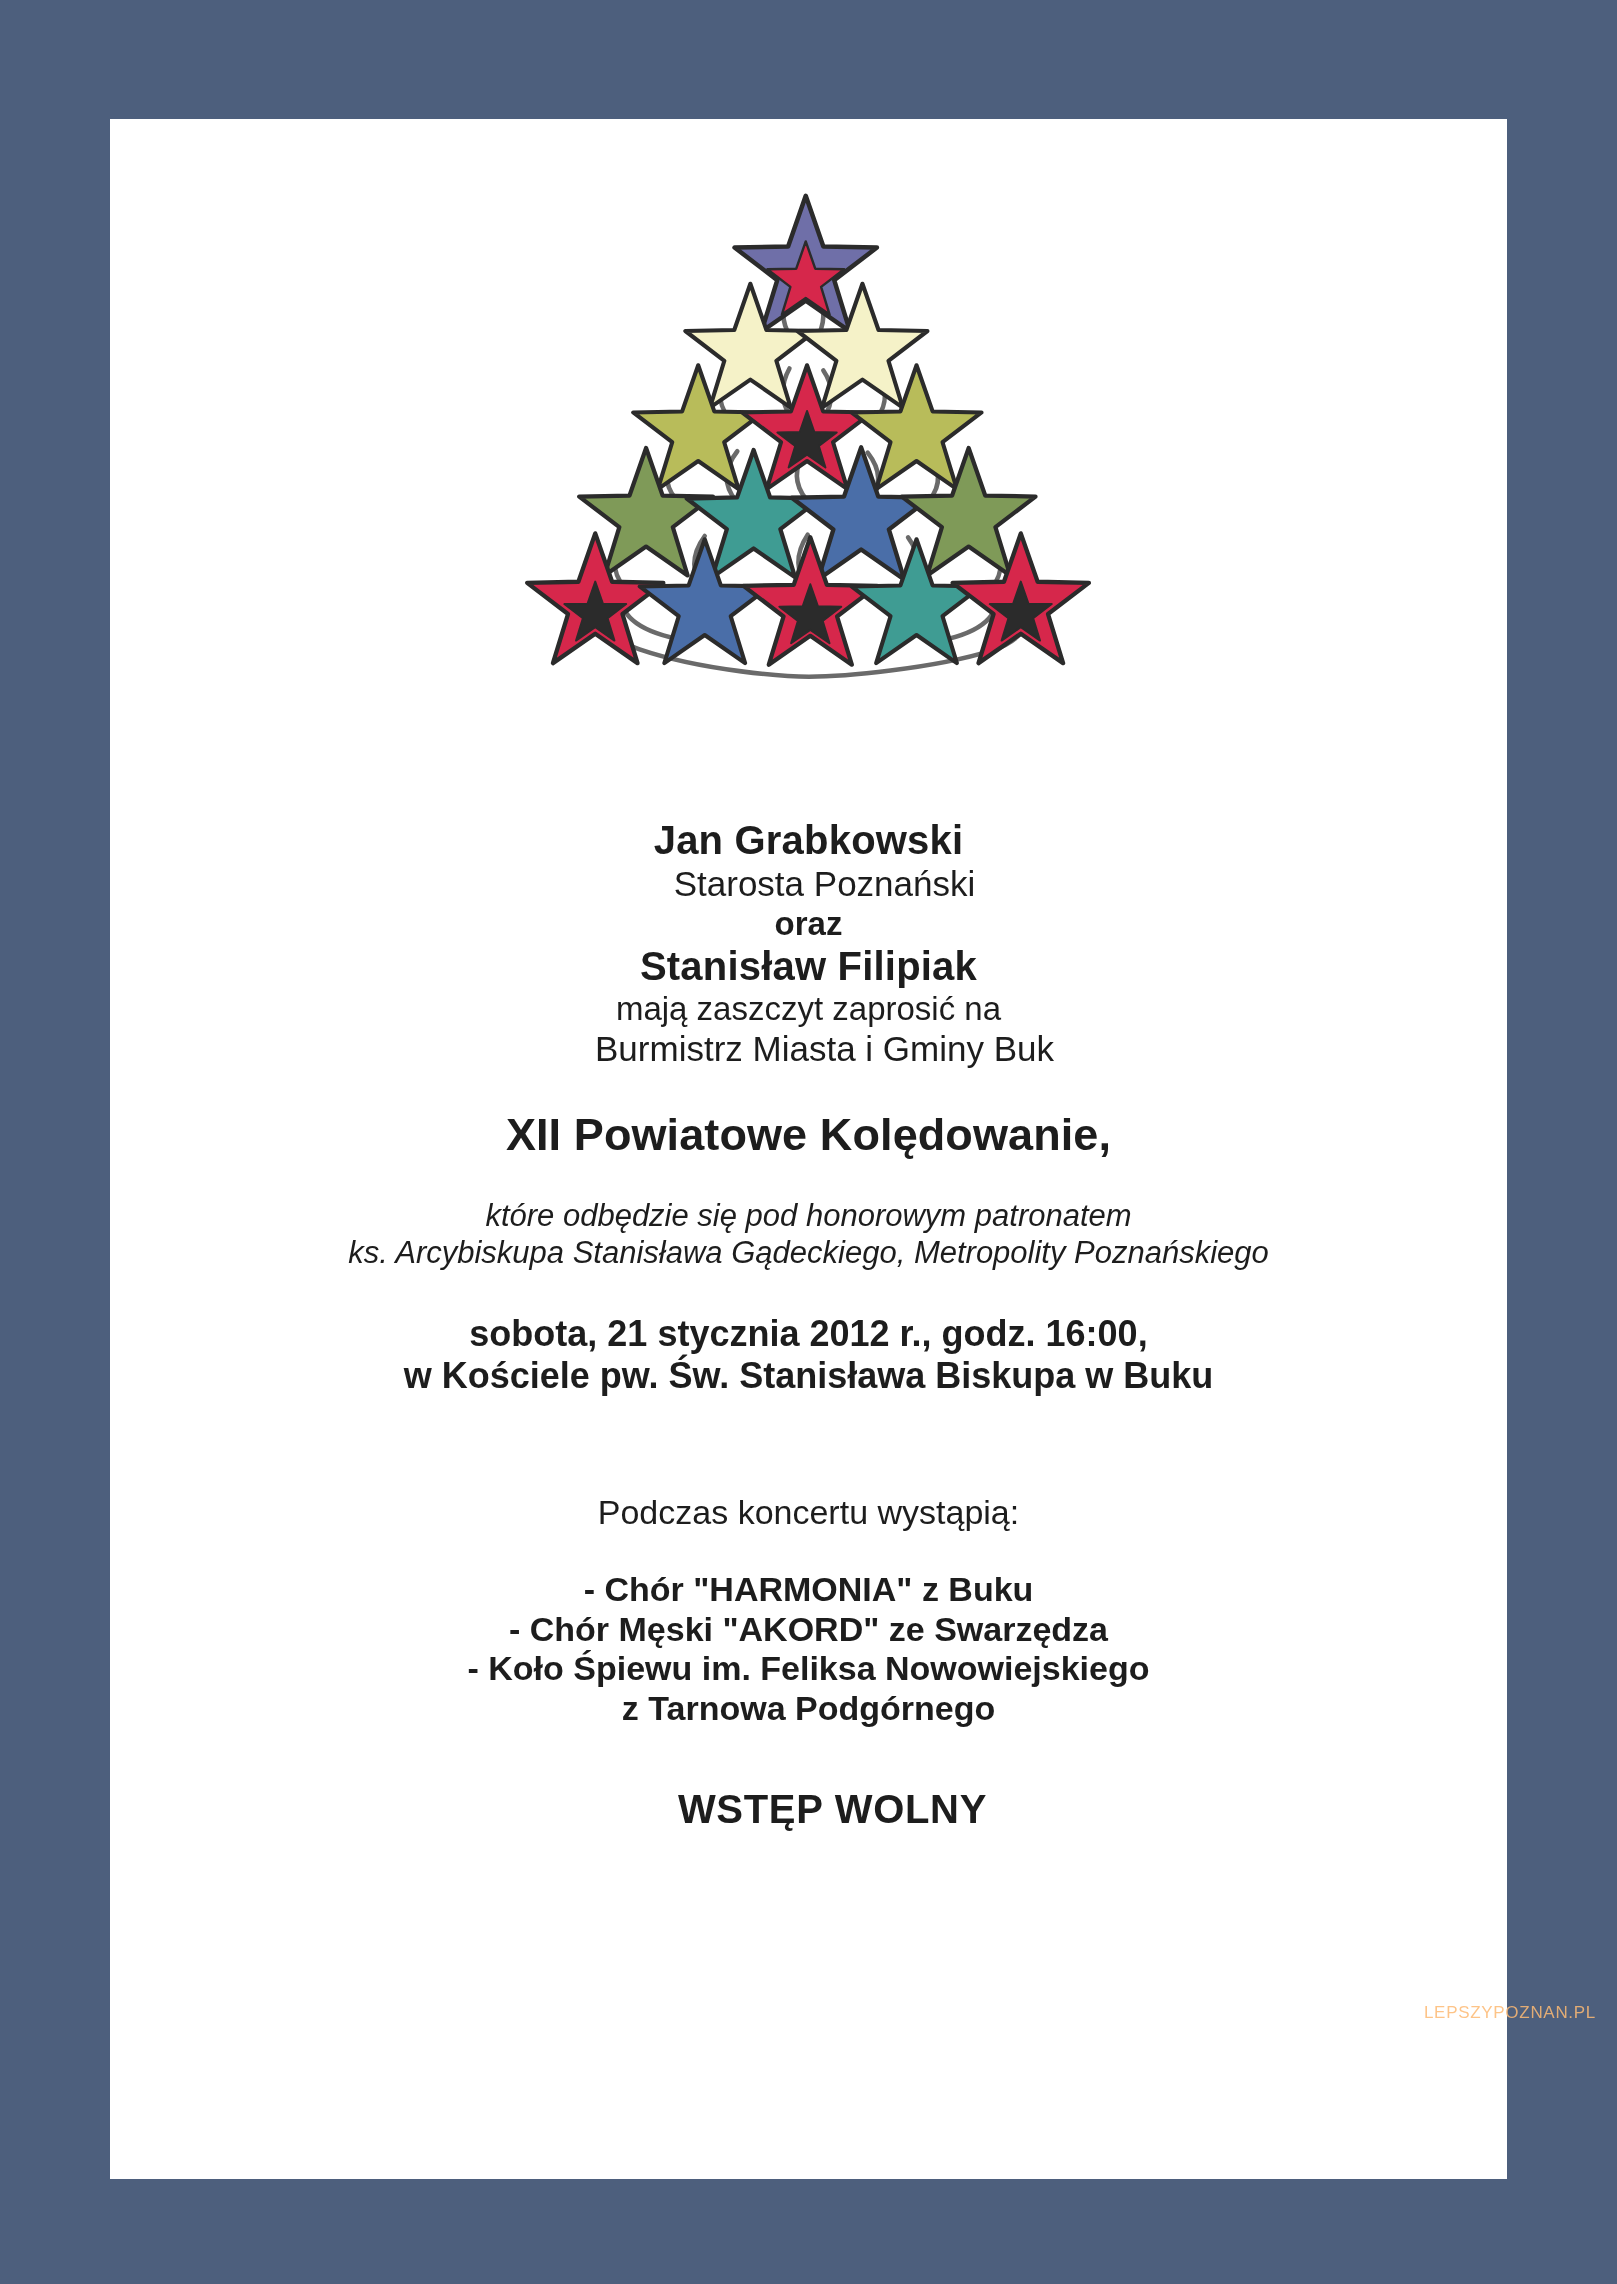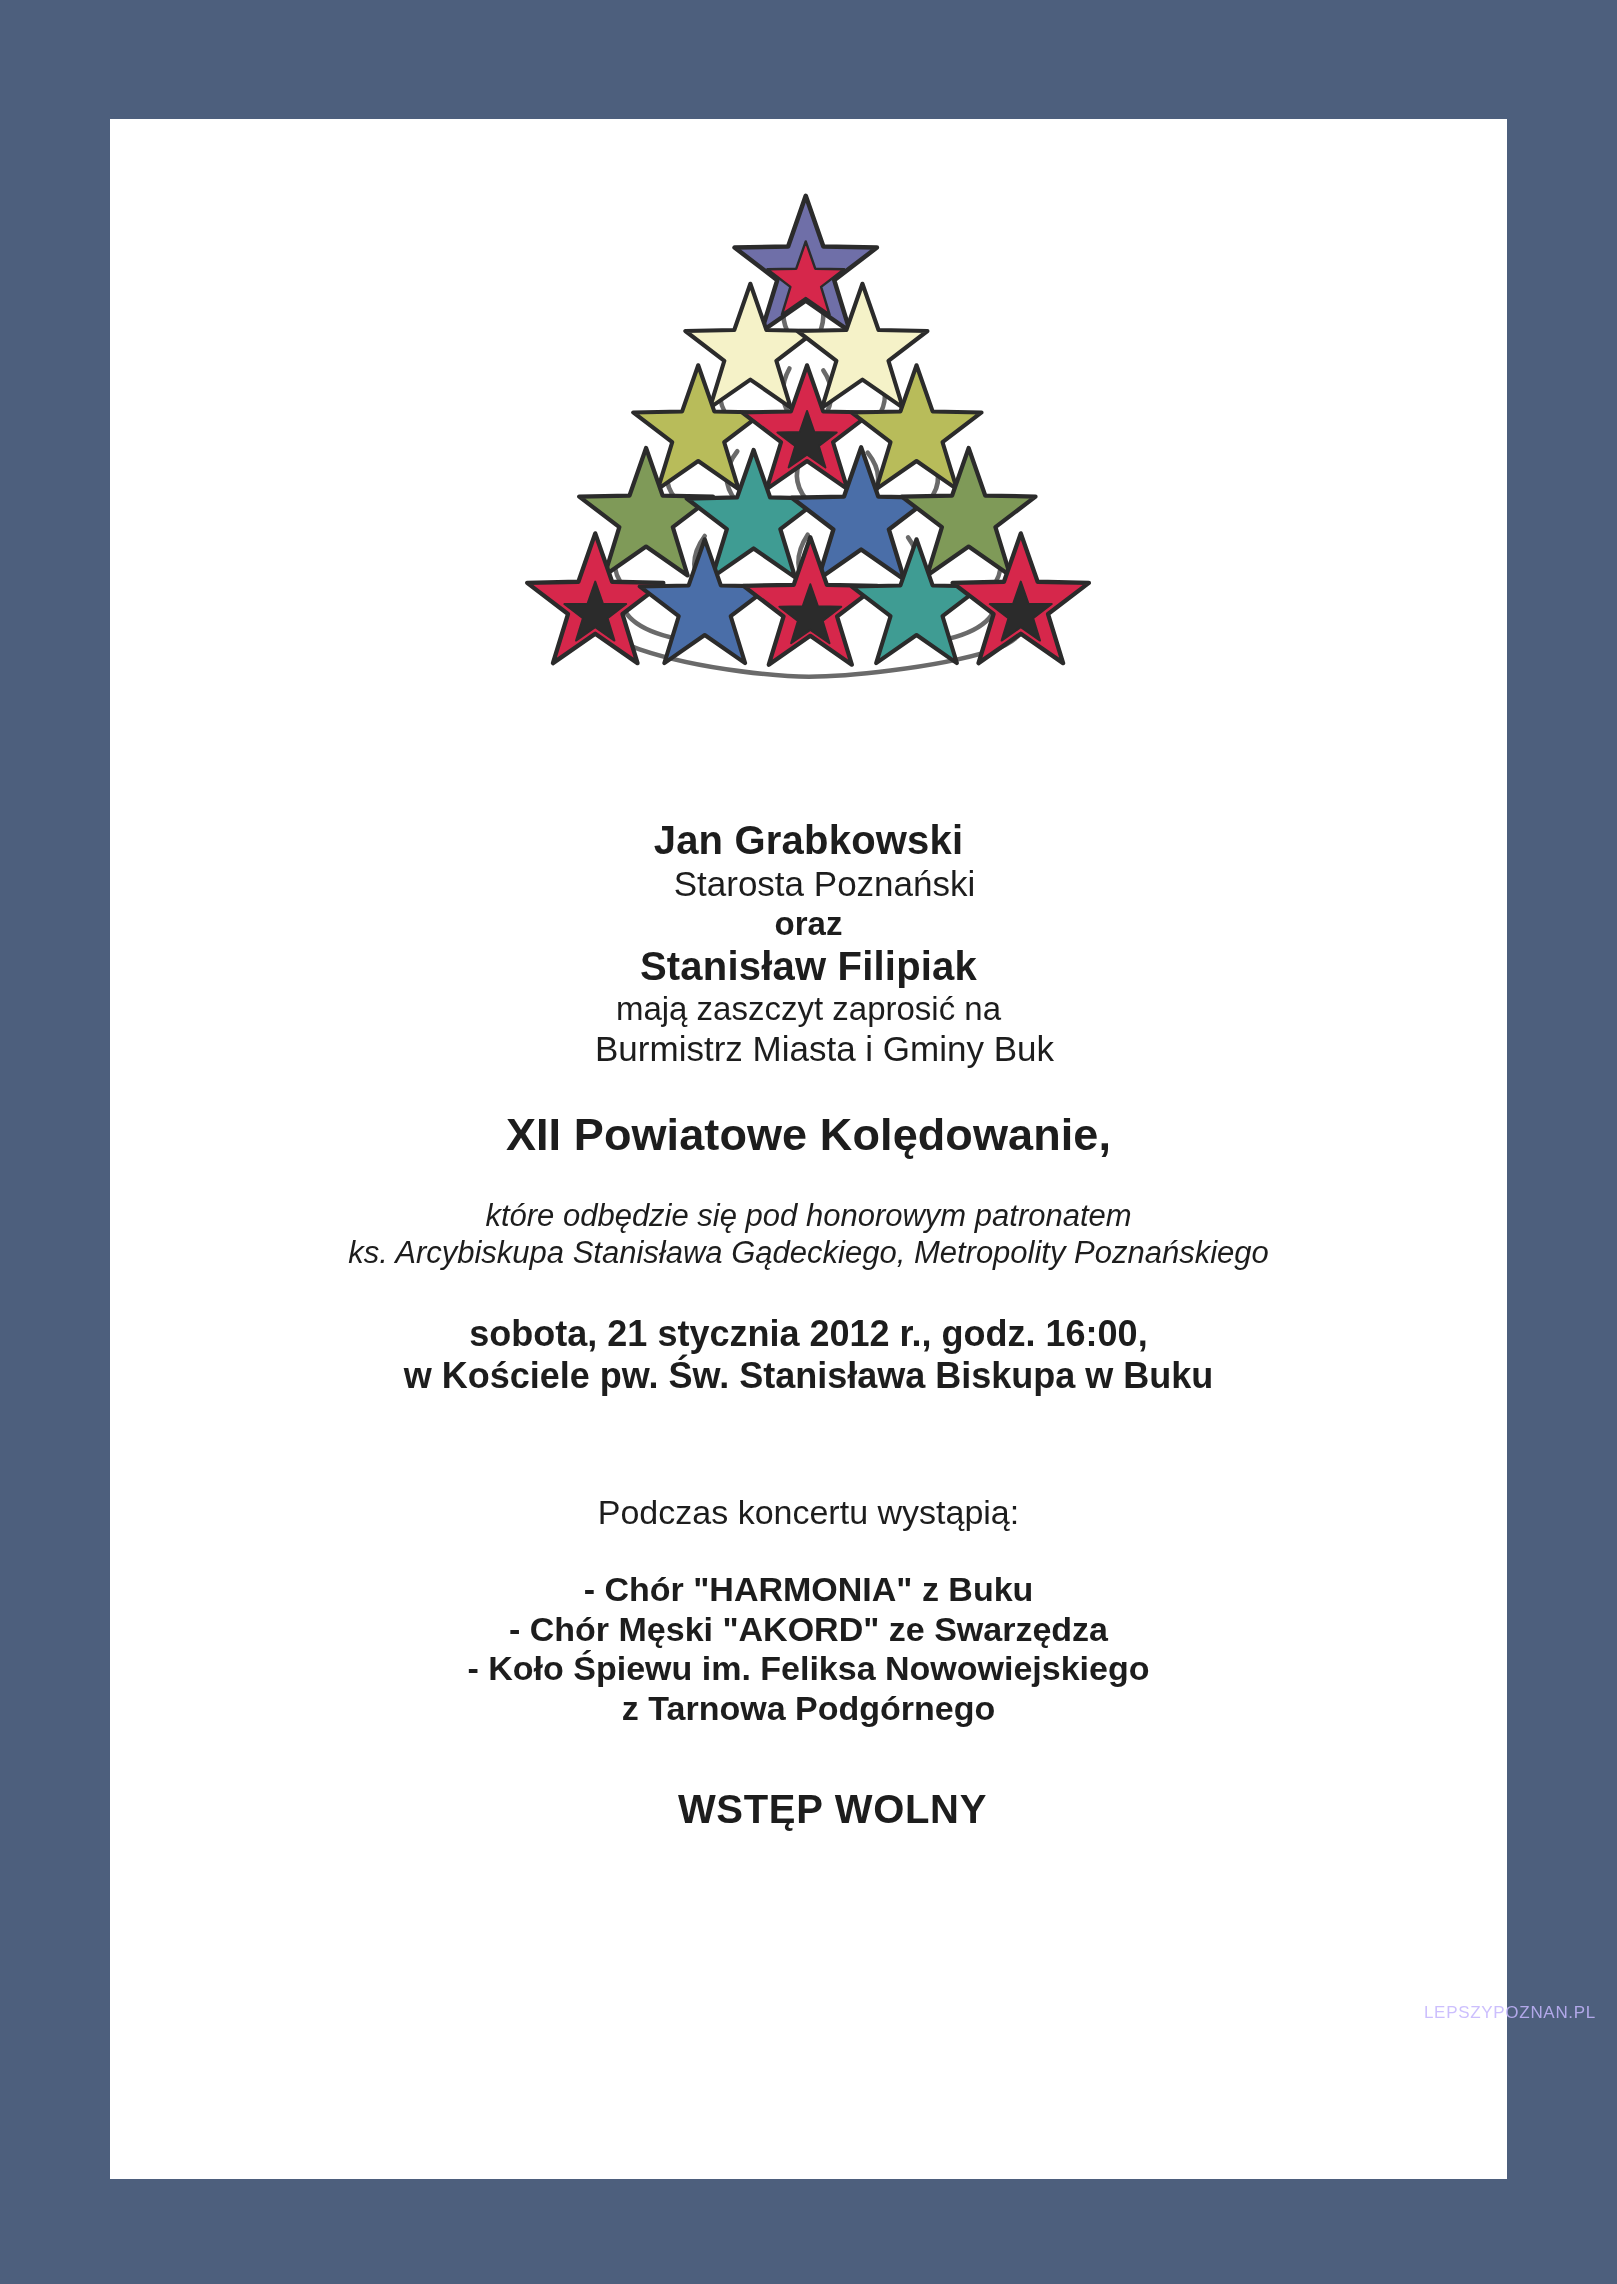--- a/index.html
+++ b/index.html
@@ -112,21 +112,21 @@
     margin-top: 57px;
     letter-spacing: 0.7px;
     padding-left: 48px;
   }
 
   .watermark {
     position: absolute;
     right: 22px;
     bottom: 9px;
     font-size: 17px;
-    color: #c4b5fd;
+    color: #fdba74;
     font-family: "Liberation Sans", sans-serif;
     letter-spacing: 0.7px;
     opacity: 0.85;
   }
 </style>
 </head>
 <body>
 
 <div class="poster-frame">
   <div class="poster-card">

